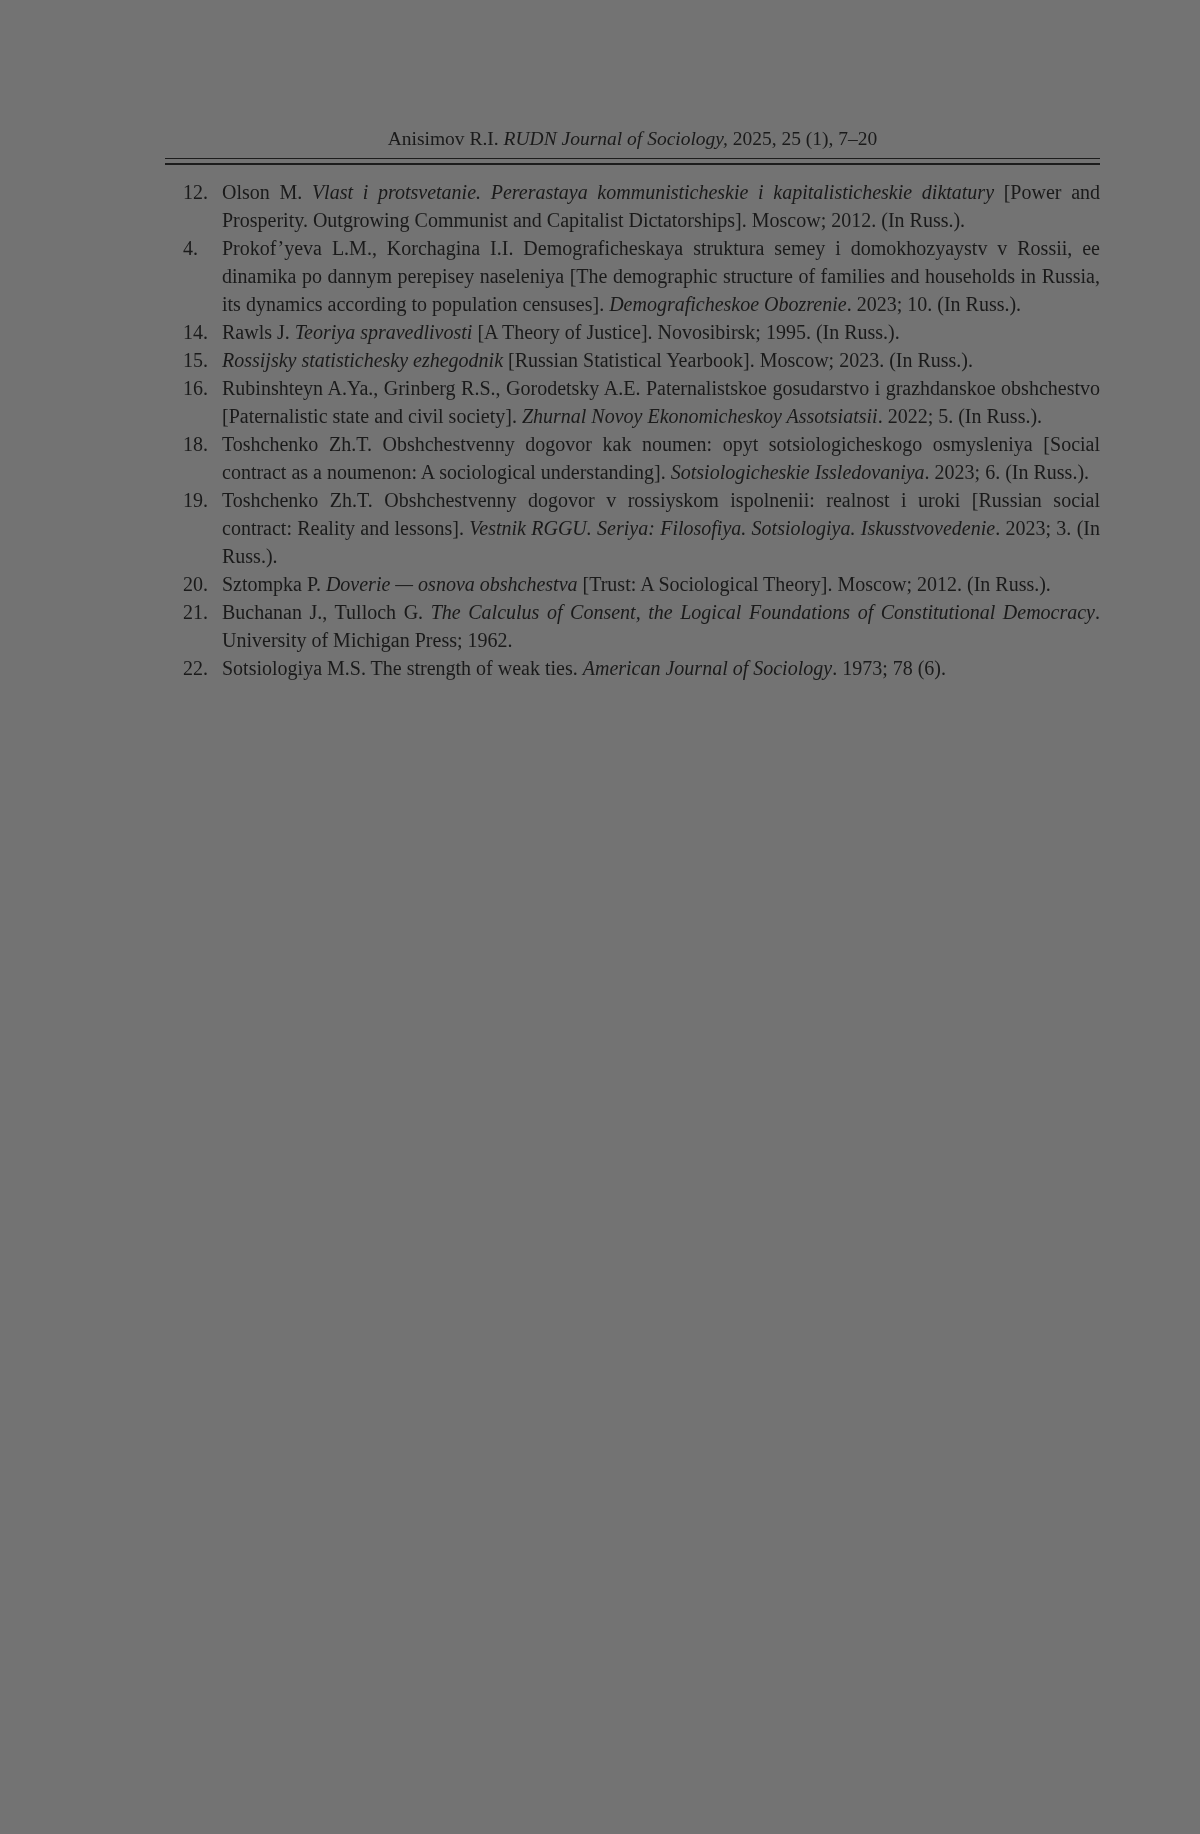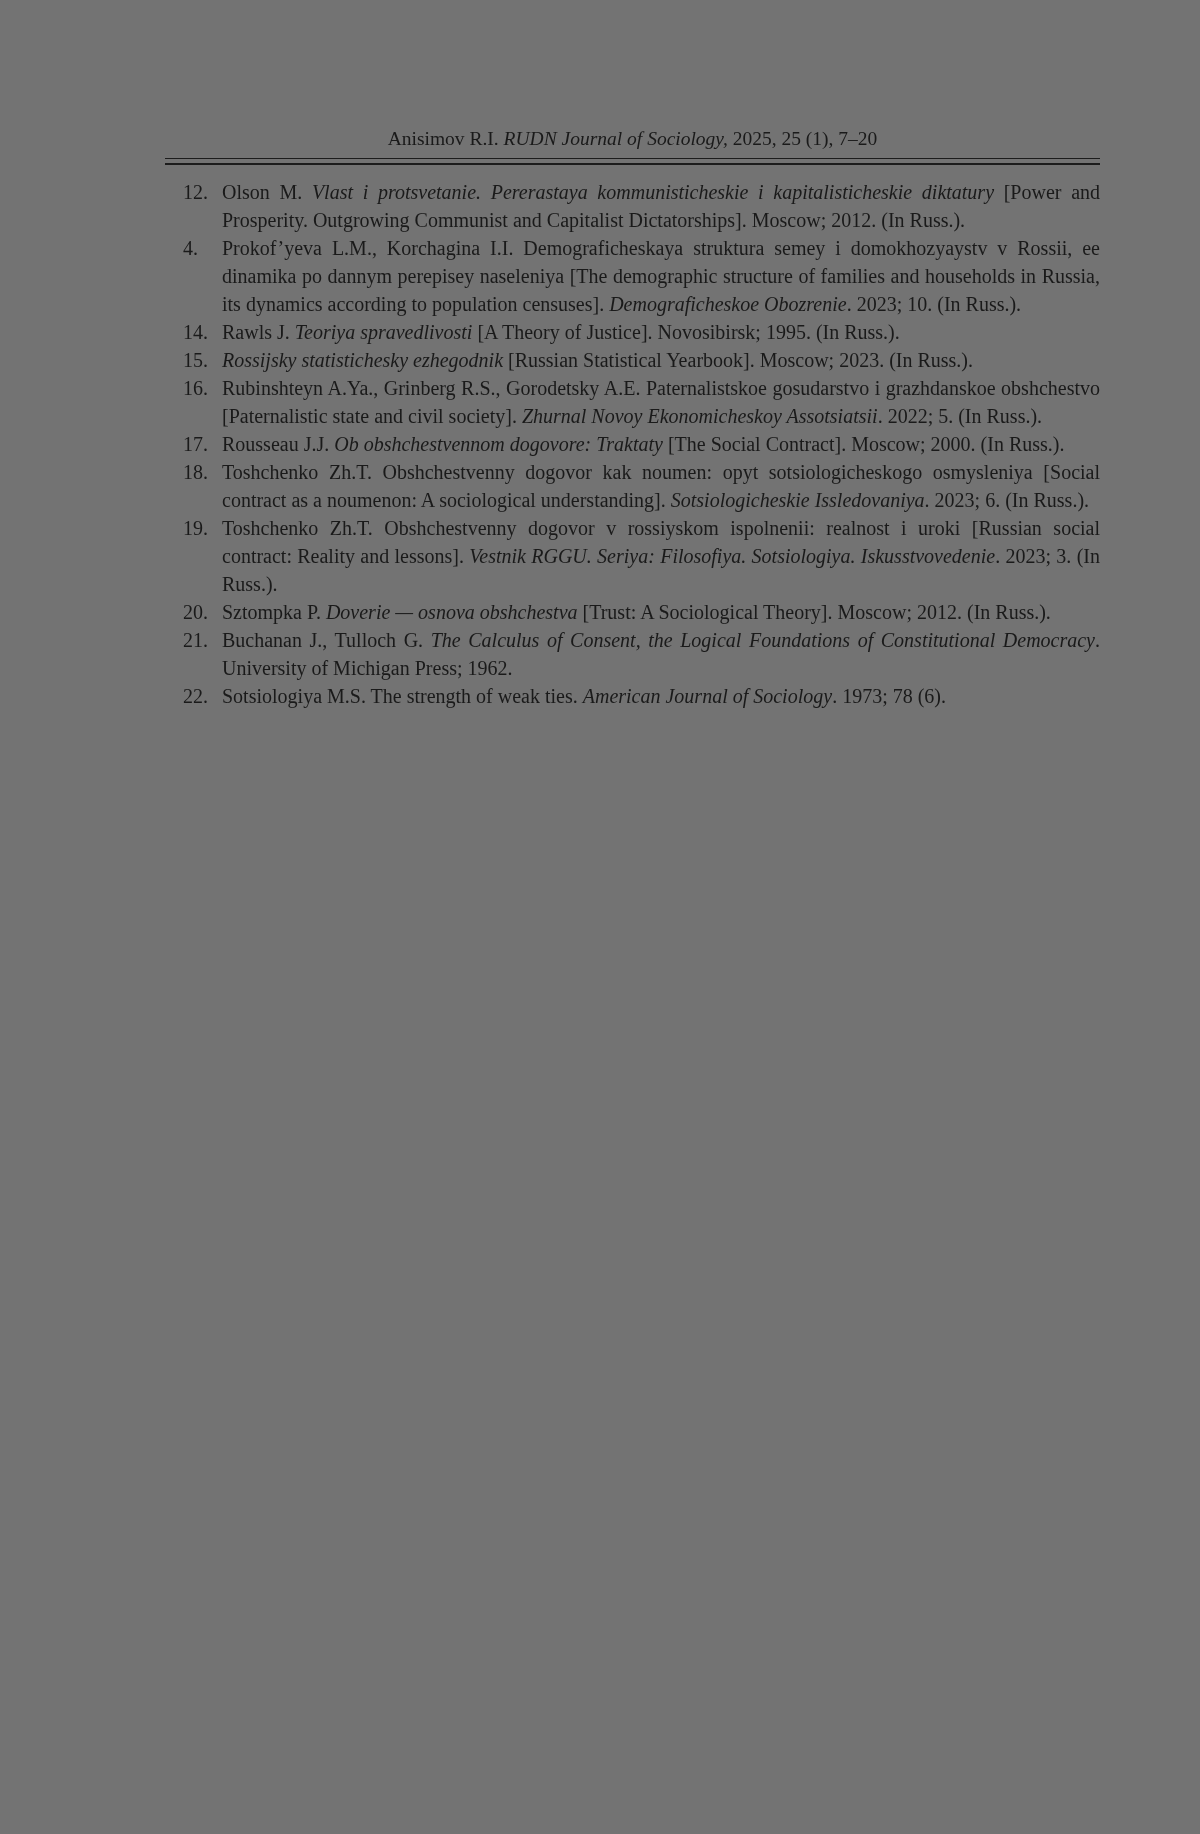--- a/index.html
+++ b/index.html
@@ -90,24 +90,20 @@
         </li>
         <li class="ref">
           <span class="ref-num">15.</span>
           <div class="ref-text"><i>Rossijsky statistichesky ezhegodnik</i><span> [Russian Statistical Yearbook]. Moscow; 2023. (In Russ.).</span></div>
         </li>
         <li class="ref">
           <span class="ref-num">16.</span>
           <div class="ref-text"><span>Rubinshteyn A.Ya., Grinberg R.S., Gorodetsky A.E. Paternalistskoe gosudarstvo i grazhdanskoe obshchestvo [Paternalistic state and civil society]. </span><i>Zhurnal Novoy Ekonomicheskoy Assotsiatsii</i><span>. 2022; 5. (In Russ.).</span></div>
         </li>
         <li class="ref">
-          <span class="ref-num">17.</span>
-          <div class="ref-text"><span>Rousseau J.J. </span><i>Ob obshchestvennom dogovore: Traktaty</i><span> [The Social Contract]. Moscow; 2000. (In Russ.).</span></div>
-        </li>
-        <li class="ref">
           <span class="ref-num">18.</span>
           <div class="ref-text"><span>Toshchenko Zh.T. Obshchestvenny dogovor kak noumen: opyt sotsiologicheskogo osmysleniya [Social contract as a noumenon: A sociological understanding]. </span><i>Sotsiologicheskie Issledovaniya</i><span>. 2023; 6. (In Russ.).</span></div>
         </li>
         <li class="ref">
           <span class="ref-num">19.</span>
           <div class="ref-text"><span>Toshchenko Zh.T. Obshchestvenny dogovor v rossiyskom ispolnenii: realnost i uroki [Russian social contract: Reality and lessons]. </span><i>Vestnik RGGU. Seriya: Filosofiya. Sotsiologiya. Iskusstvovedenie</i><span>. 2023; 3. (In Russ.).</span></div>
         </li>
         <li class="ref">
           <span class="ref-num">20.</span>
           <div class="ref-text"><span>Sztompka P. </span><i>Doverie — osnova obshchestva</i><span> [Trust: A Sociological Theory]. Moscow; 2012. (In Russ.).</span></div>

